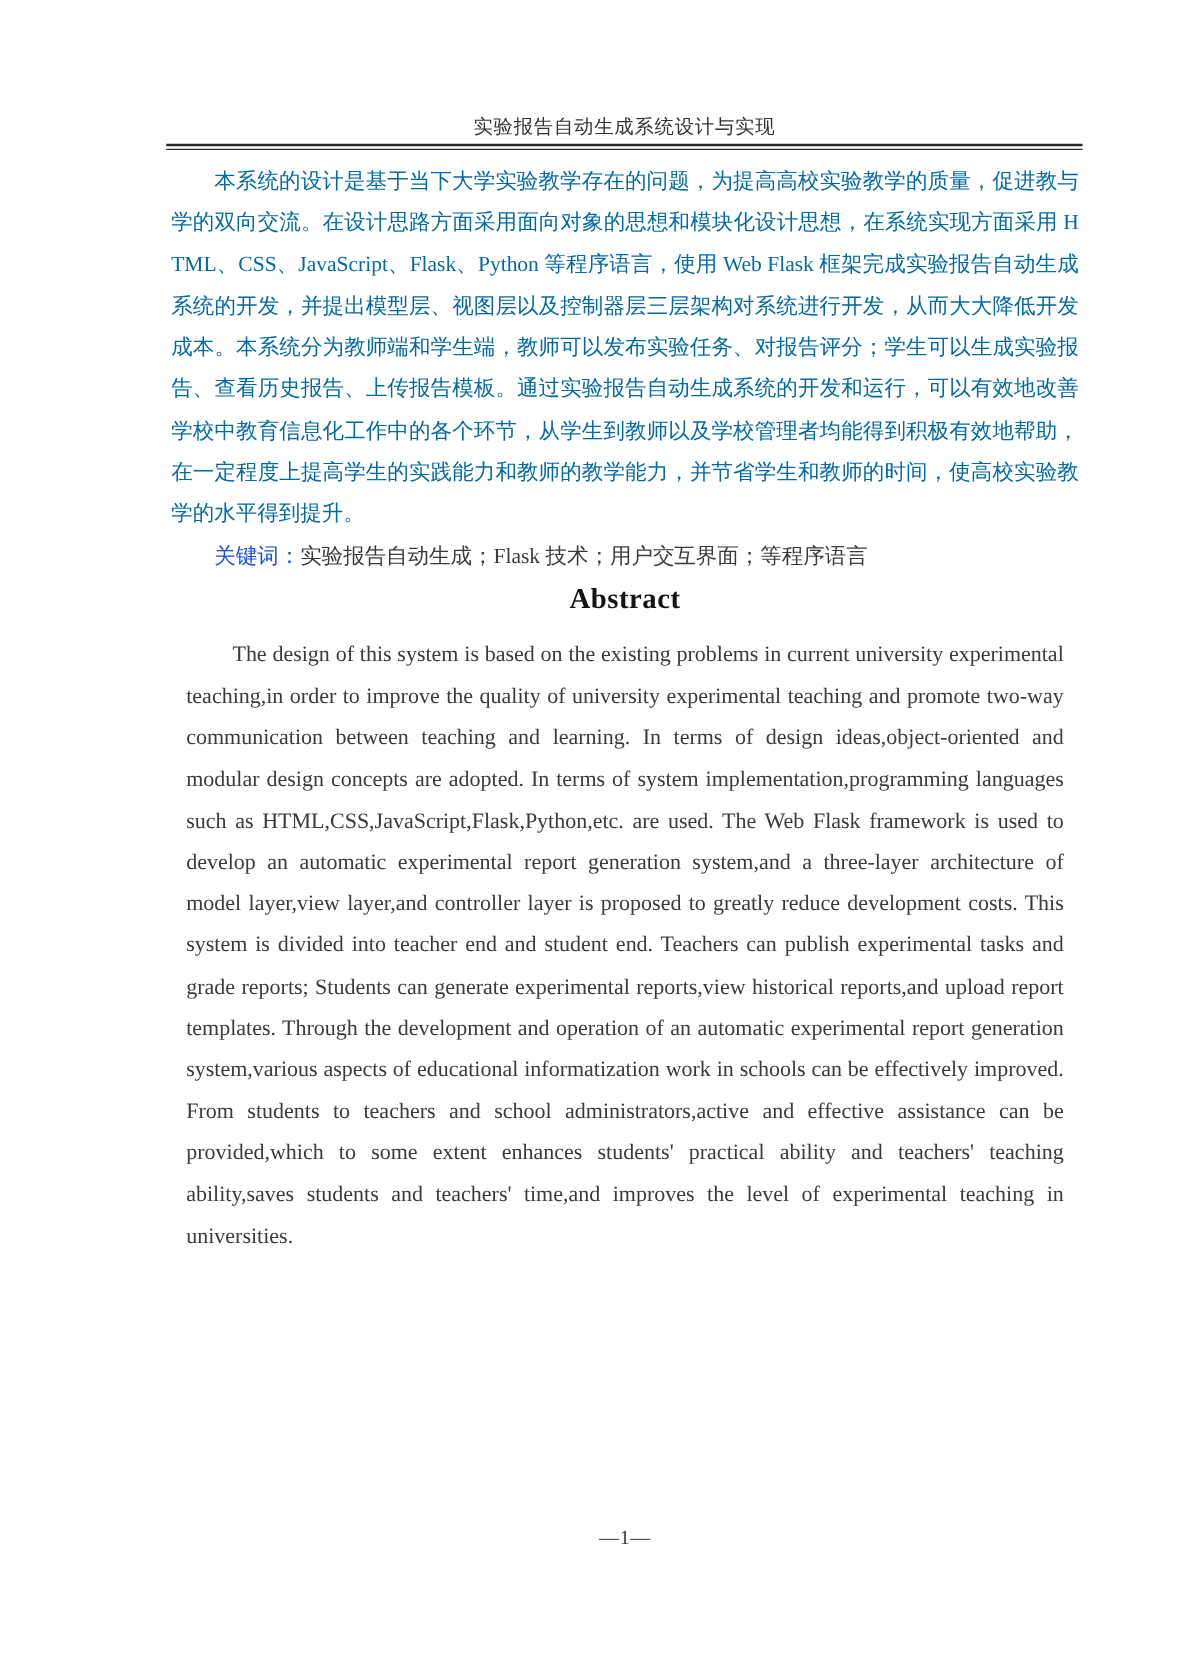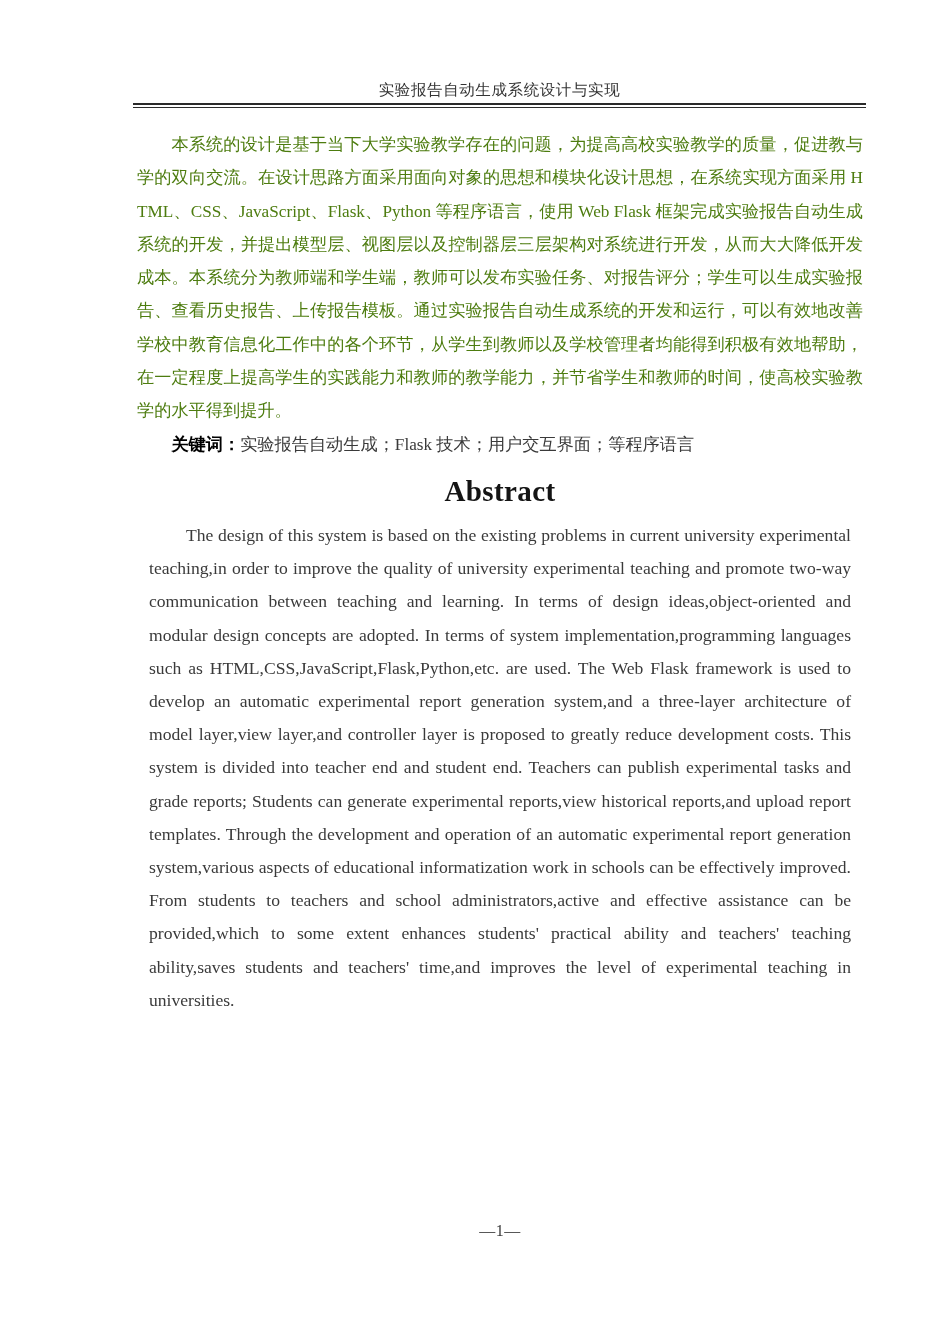--- a/index.html
+++ b/index.html
@@ -22,21 +22,21 @@
     position: relative;
     width: 950px;
     height: 1344px;
     box-sizing: border-box;
   }
 
   
   .page-header {
     position: absolute;
     left: 133px;
-    top: 80px;
+    top: 92px;
     width: 733px;
   }
 
   .header-title {
     text-align: center;
     font-family: "Liberation Serif", "DejaVu Serif", serif;
     font-size: 15.5px;
     letter-spacing: 0.6px;
     color: #333333;
     line-height: 20px;
@@ -66,53 +66,53 @@
     text-align: center;
     color: #141414;
     letter-spacing: 2px;
     margin: 8px 0 10px 0;
     line-height: 30px;
   }
 
   .section-title-en {
     font-family: "Liberation Serif", "DejaVu Serif", serif;
     font-weight: bold;
-    font-size: 29px;
+    font-size: 23px;
     text-align: center;
     color: #141414;
     letter-spacing: 0.4px;
-    margin: 14px 0 8px 0;
+    margin: 2px 0 8px 0;
     line-height: 32px;
   }
 
   
   .cn-para {
     font-family: "Liberation Serif", "DejaVu Serif", serif;
     font-size: 17.2px;
     line-height: 33.3px;
-    color: #4d7c0f;
+    color: #0369a1;
     text-align: justify;
     text-justify: inter-character;
     text-indent: 2em;
     margin: 0;
     word-break: break-all;
   }
 
   .cn-keywords {
     font-family: "Liberation Serif", "DejaVu Serif", serif;
     font-size: 17.2px;
     line-height: 33.3px;
     color: #3a3a3a;
     text-indent: 2em;
     margin: 0;
   }
 
   .cn-keywords .kw-label {
-    font-weight: bold;
-    color: #000000;
+    font-weight: normal;
+    color: #1d4ed8;
   }
 
   
   .en-para {
     font-family: "Liberation Serif", "DejaVu Serif", serif;
     font-size: 17.6px;
     line-height: 33.2px;
     color: #3a3a3a;
     text-align: justify;
     text-indent: 2.1em;

